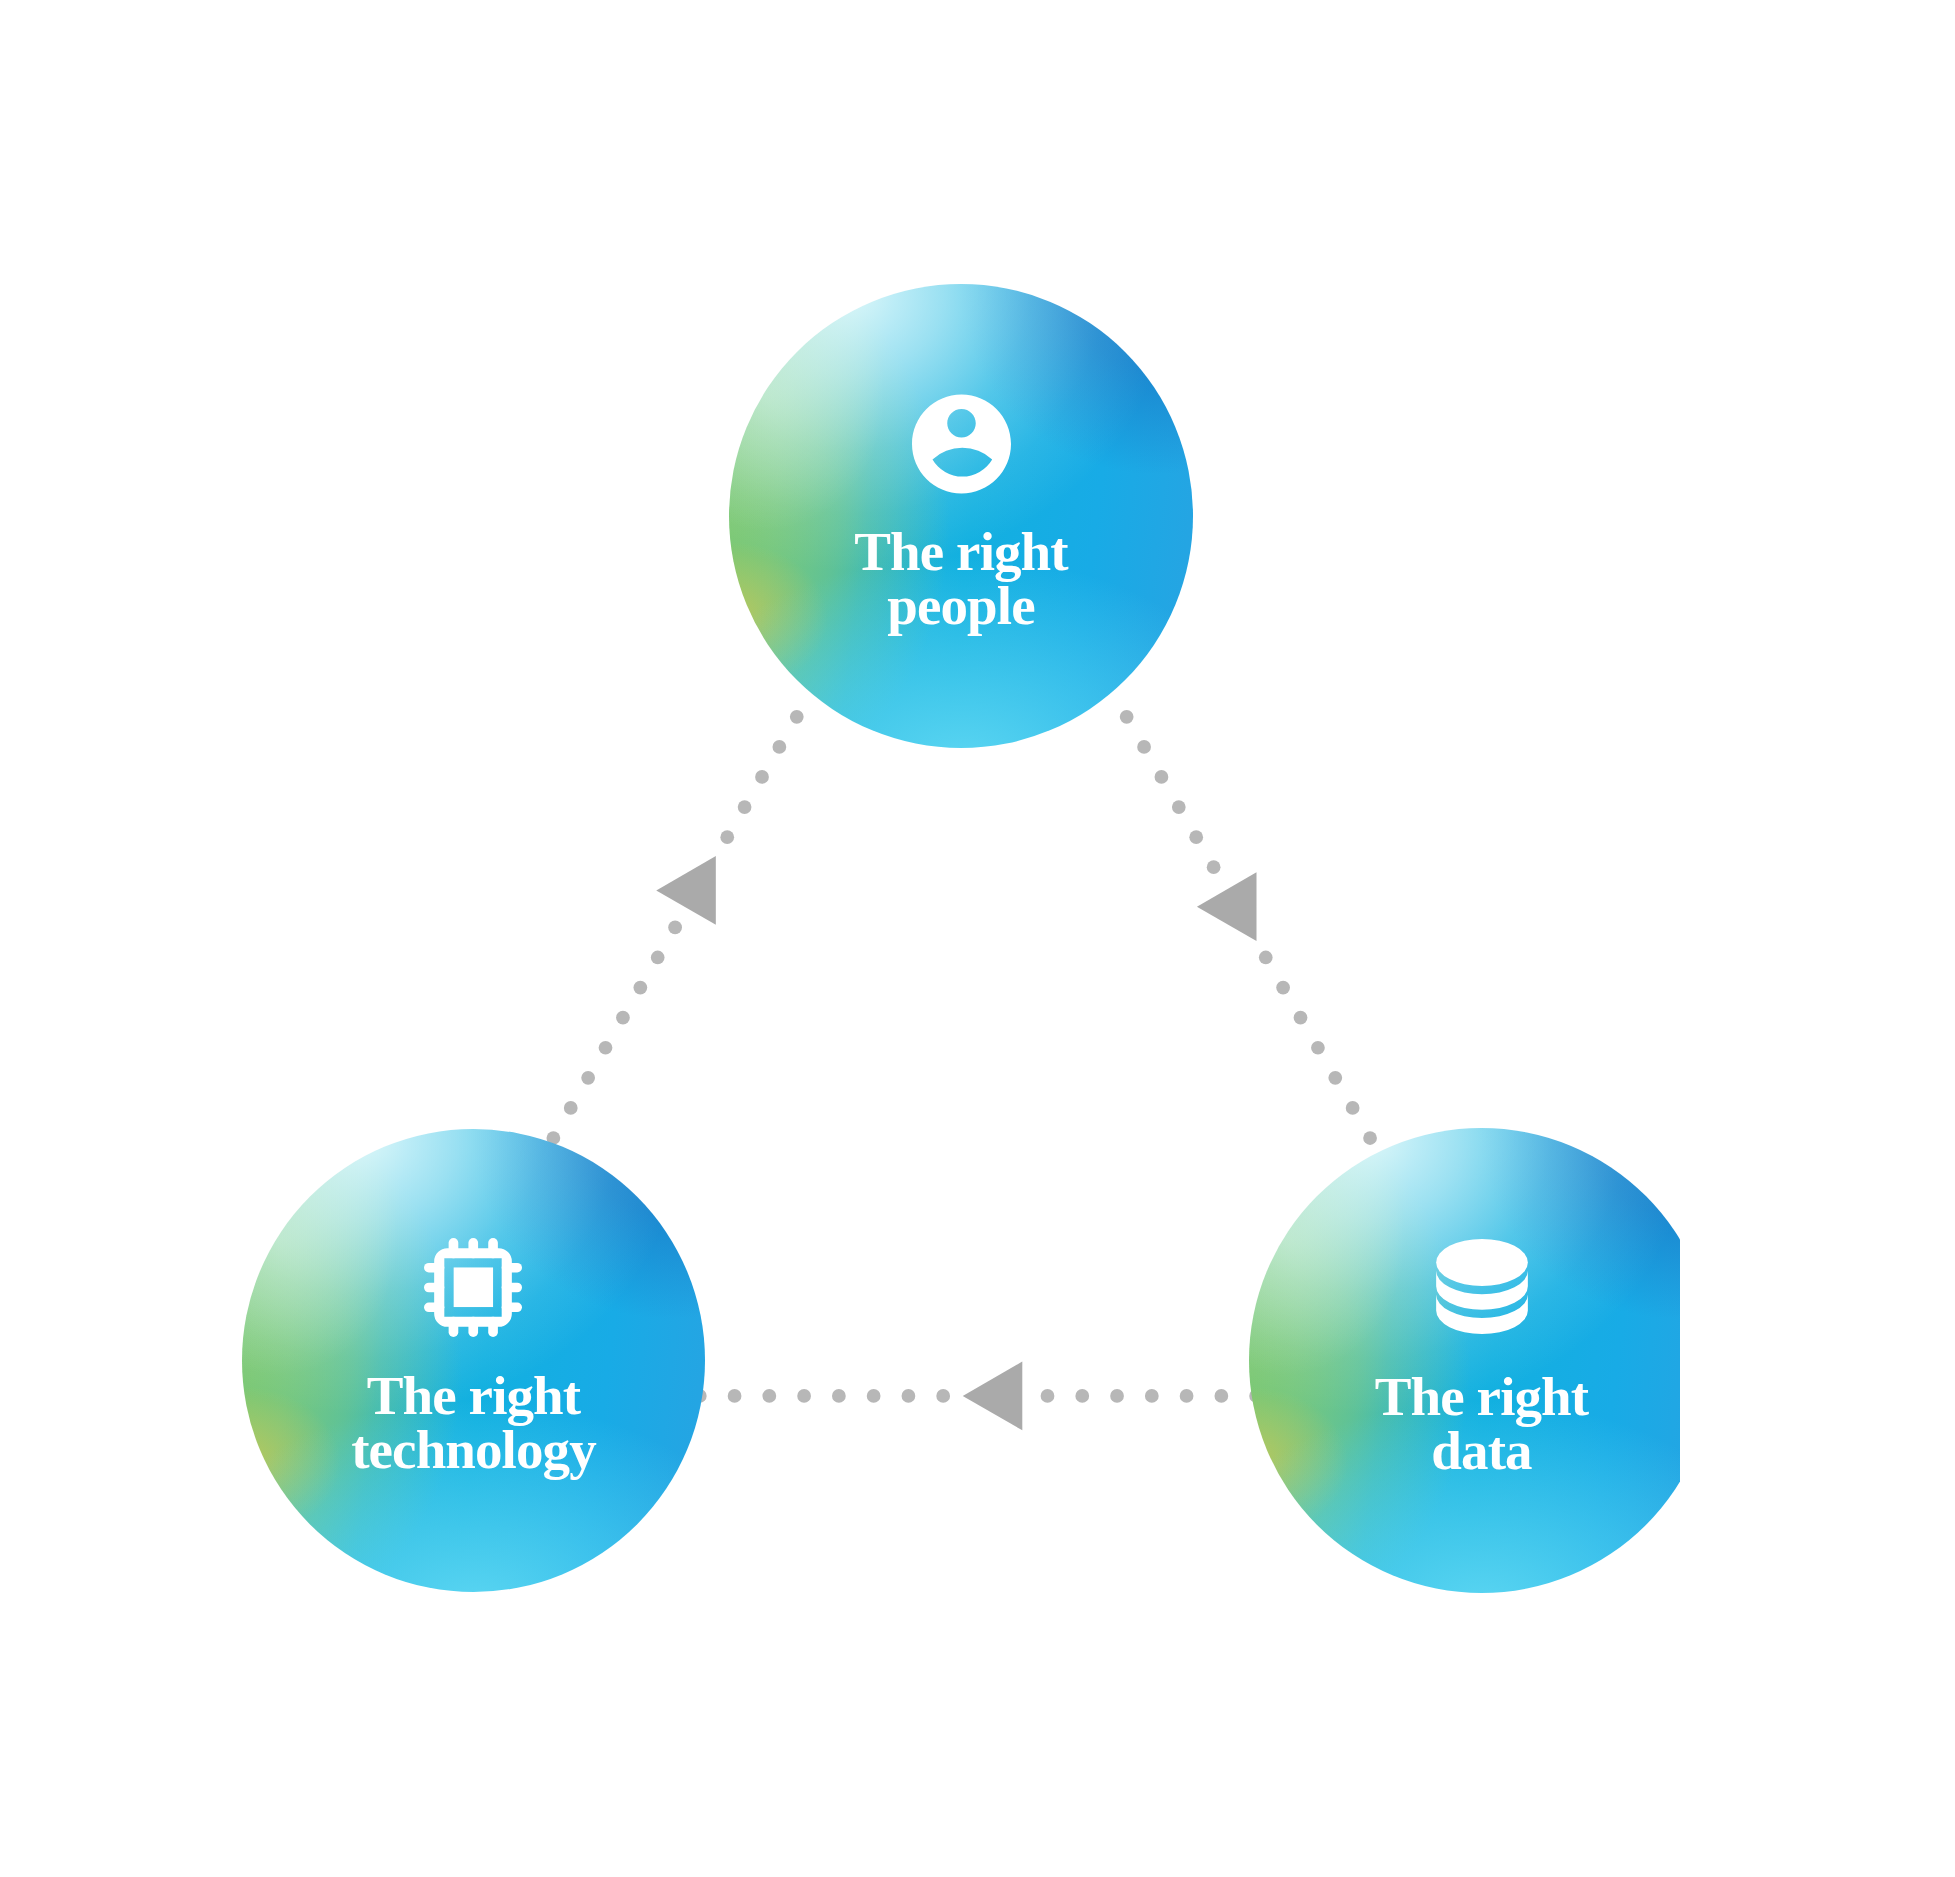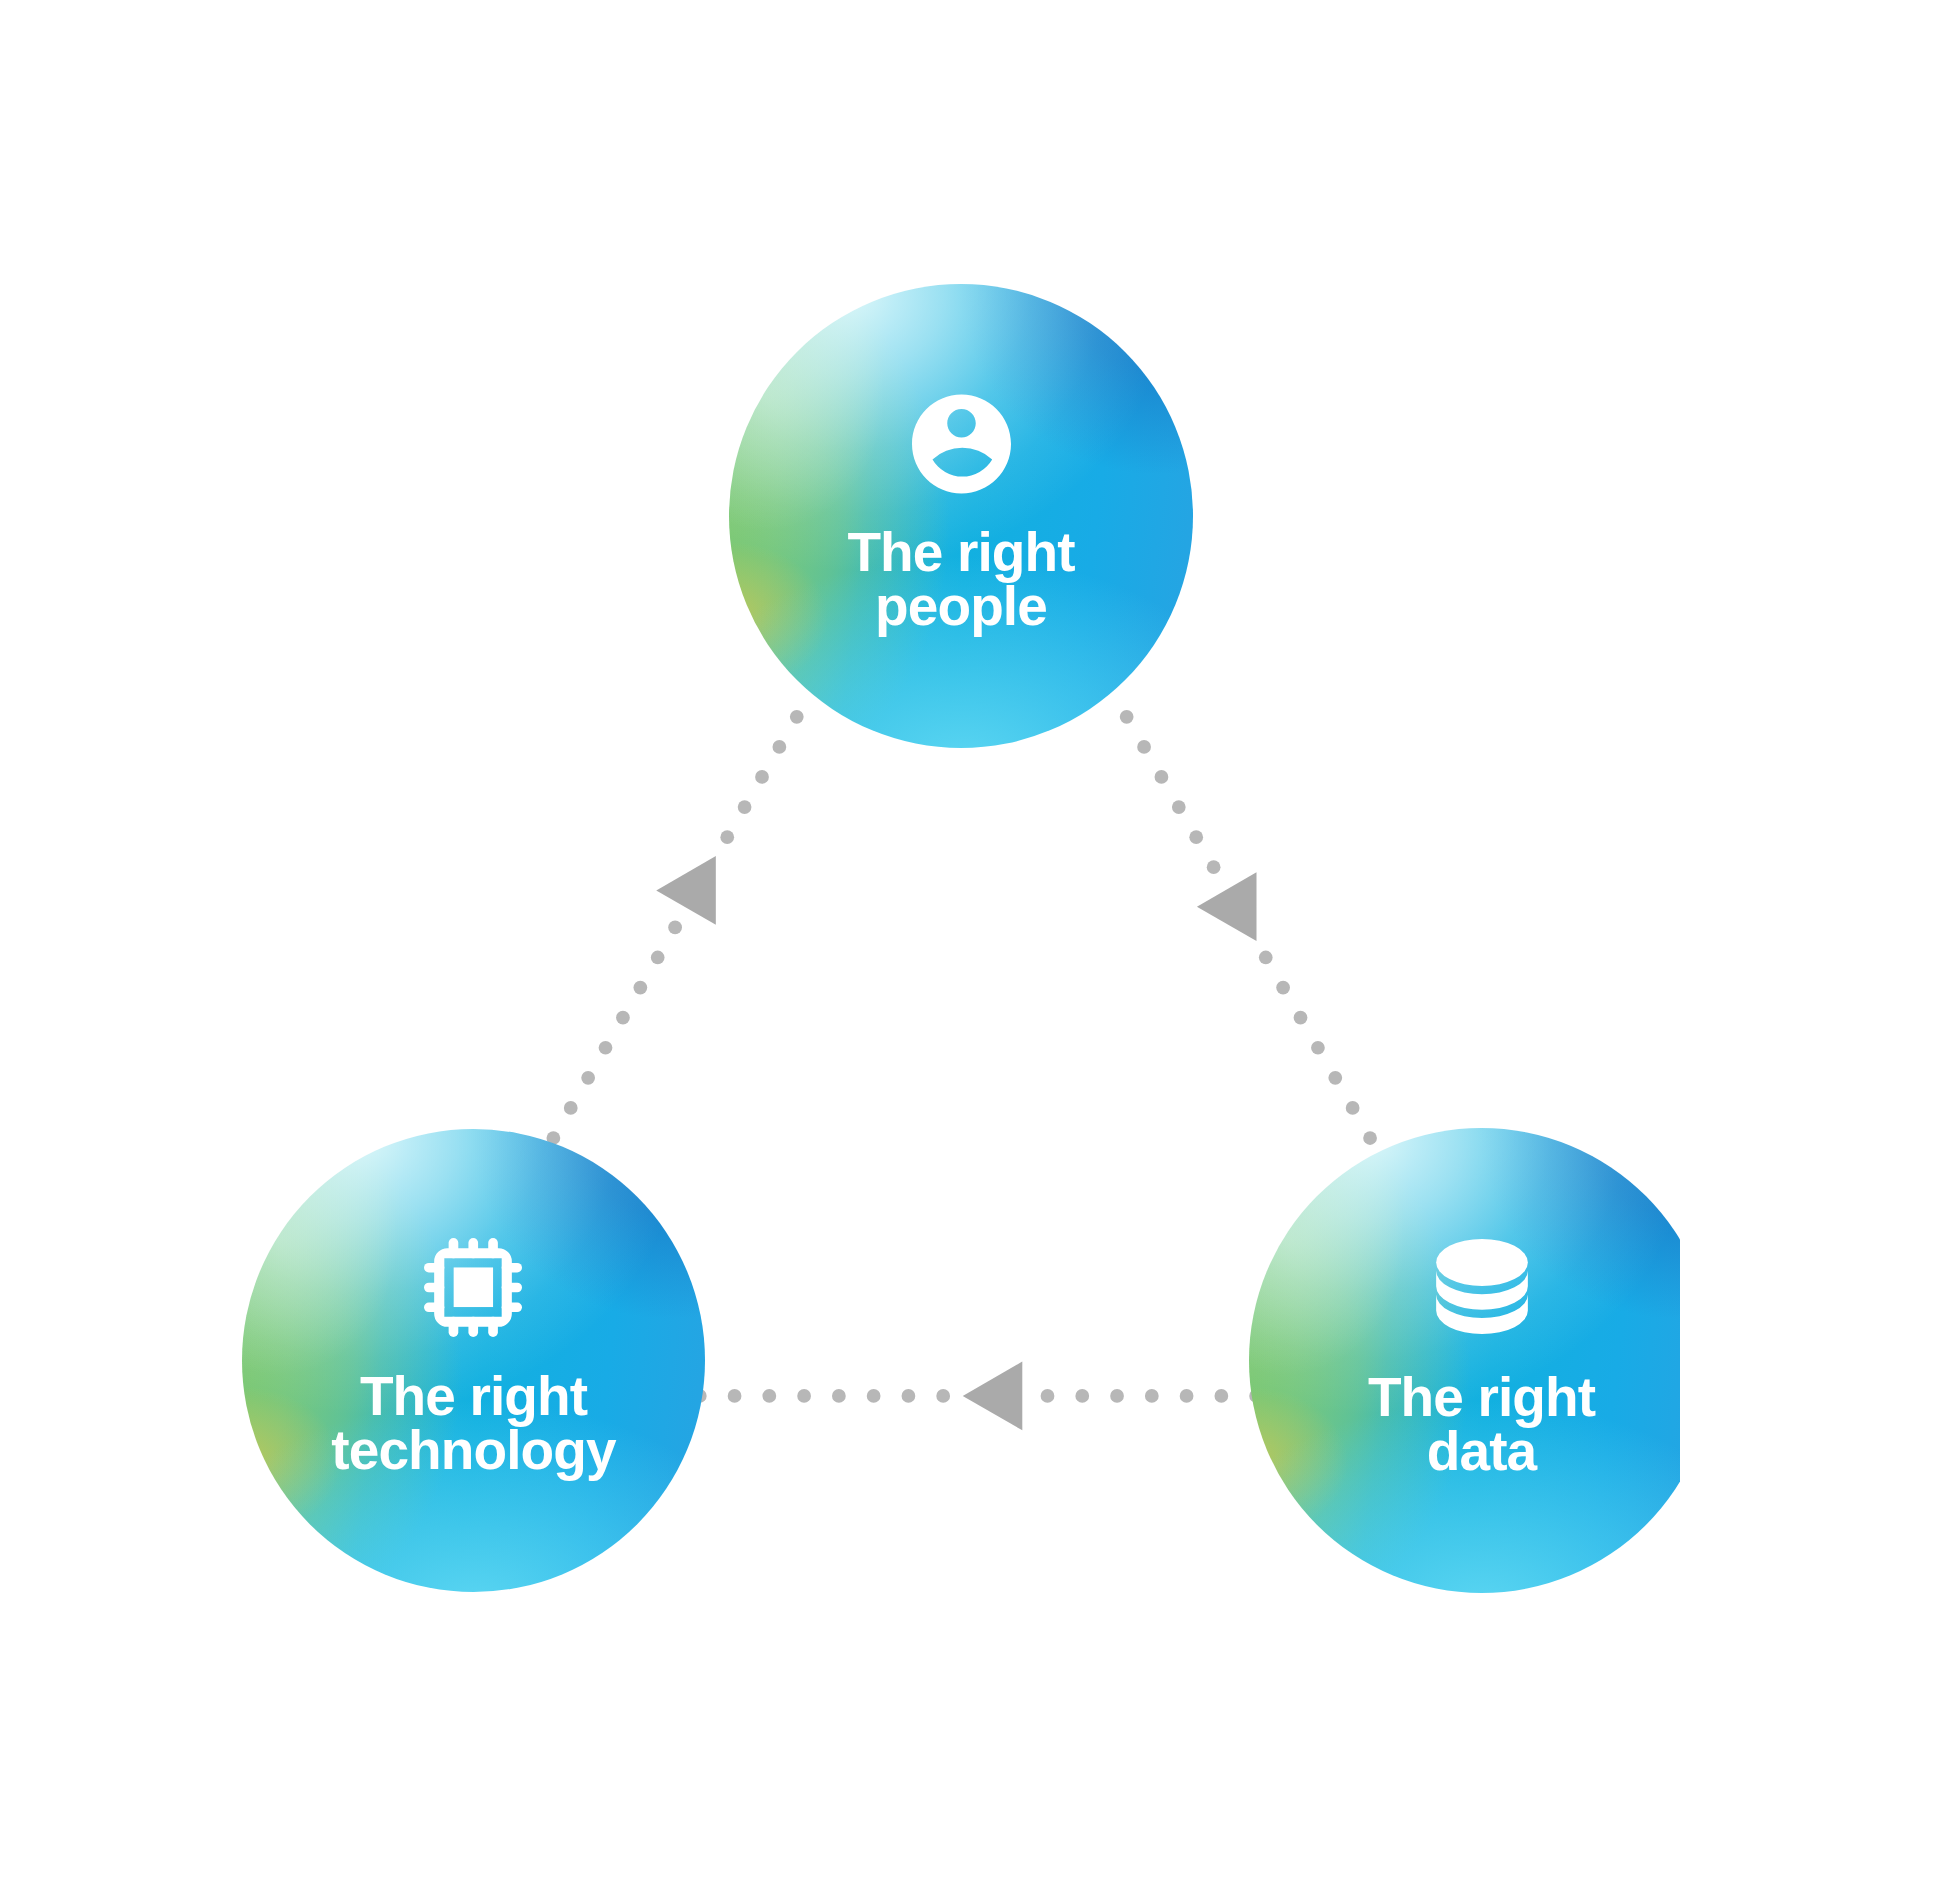--- a/index.html
+++ b/index.html
@@ -1,18 +1,18 @@
 <!DOCTYPE html>
 <html style="font-size:8.1px"><head>
 <meta charset="utf-8">
 <title>The right people · technology · data</title>
 <style>
   html,body{margin:0;padding:0;background:#ffffff;}
   #stage{position:relative;width:1680px;height:1877px;background:#ffffff;overflow:hidden;
-         font-family:Liberation Sans, sans-serif;}
+         font-family:Liberation Serif, serif;}
   svg.layer{position:absolute;left:0;top:0;width:1955px;height:1877px;display:block;}
   .node{position:absolute;border-radius:50%;}
   .node .sphere{position:absolute;inset:0;border-radius:50%;}
   .node-icon{position:absolute;}
   .node-label{position:absolute;left:0;right:0;text-align:center;color:#ffffff;
               font-weight:700;line-height:54px;font-size:55px;letter-spacing:-0.9px;
               white-space:pre-line;}
   
   .sphere{
     background:

